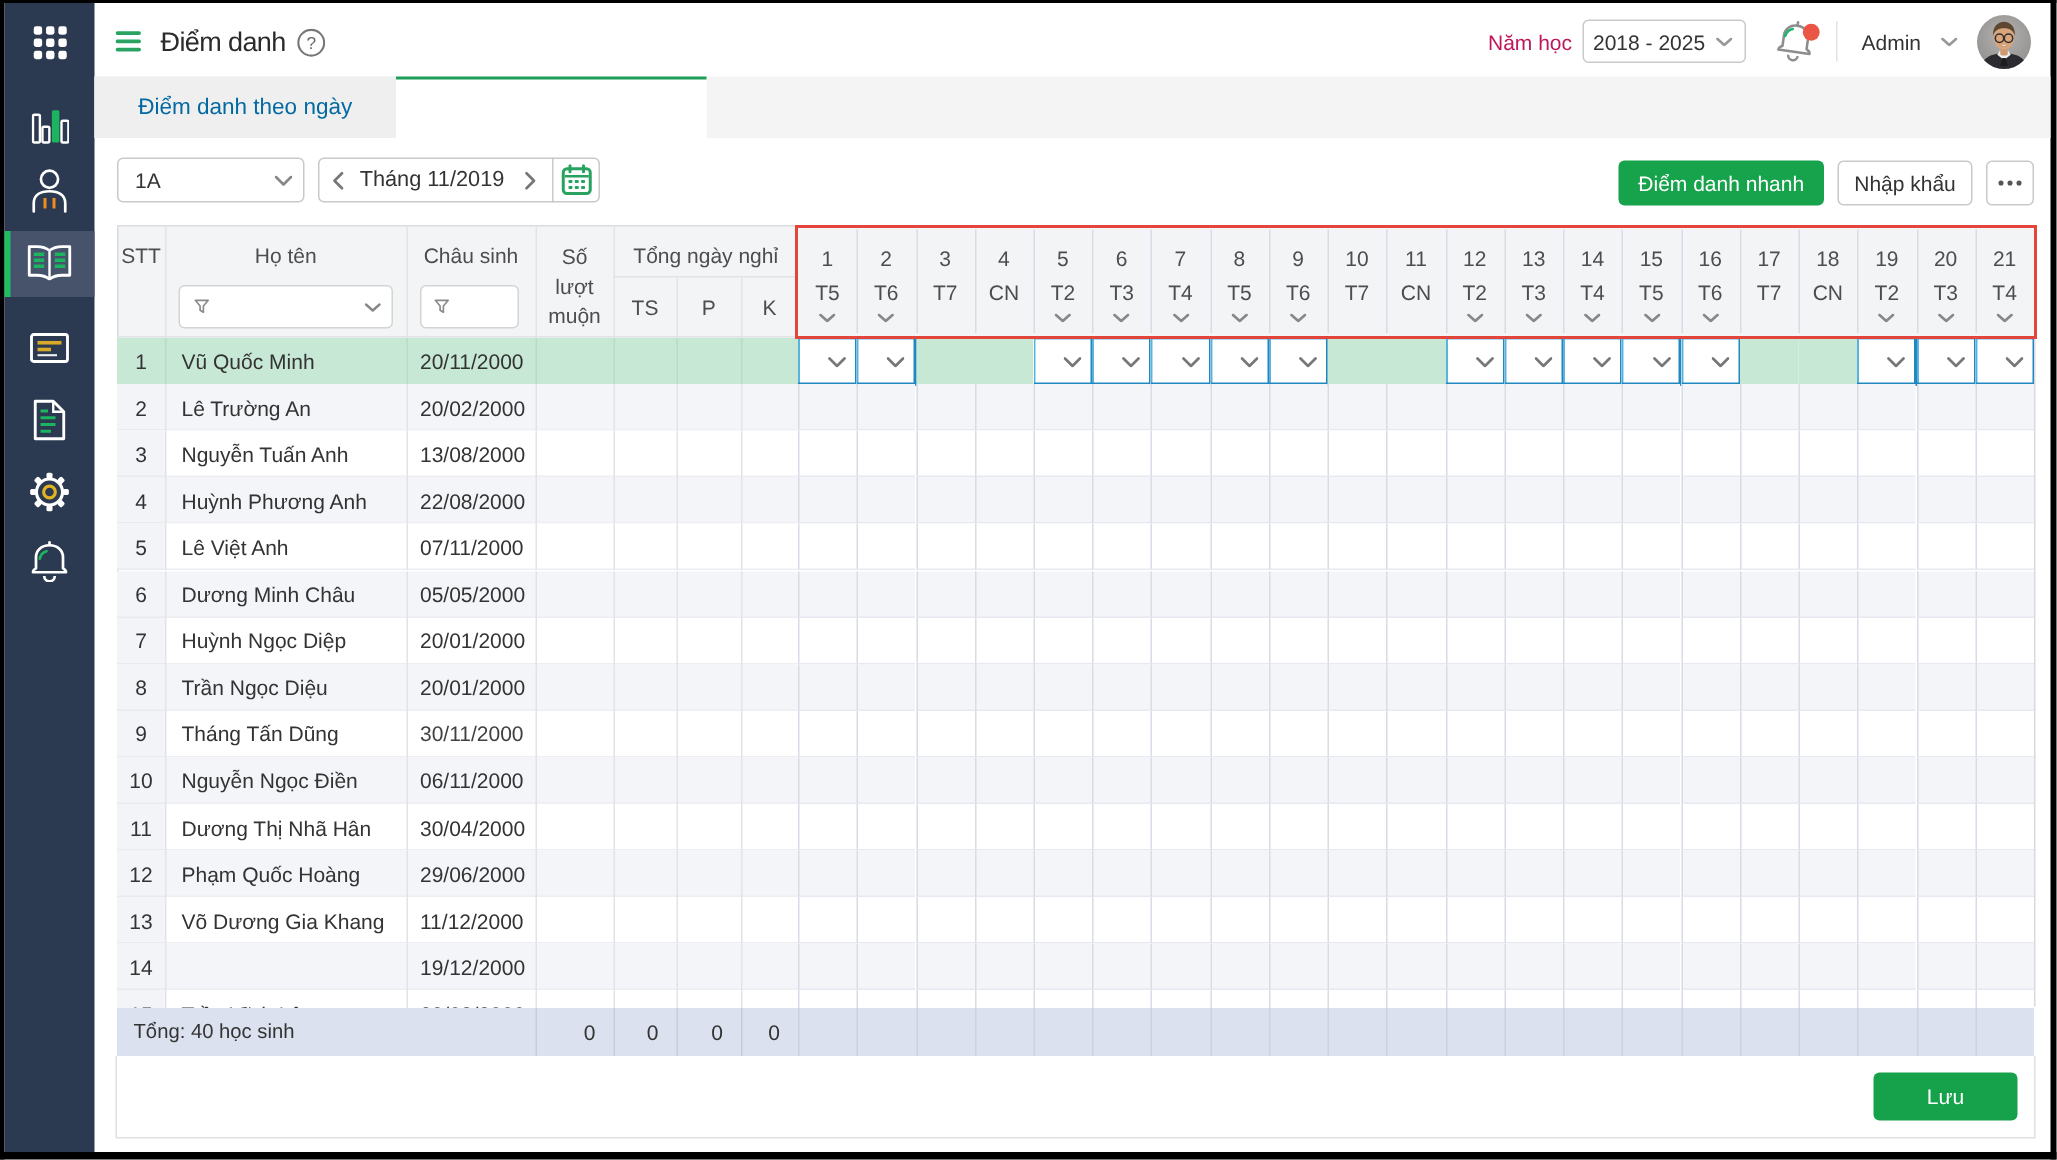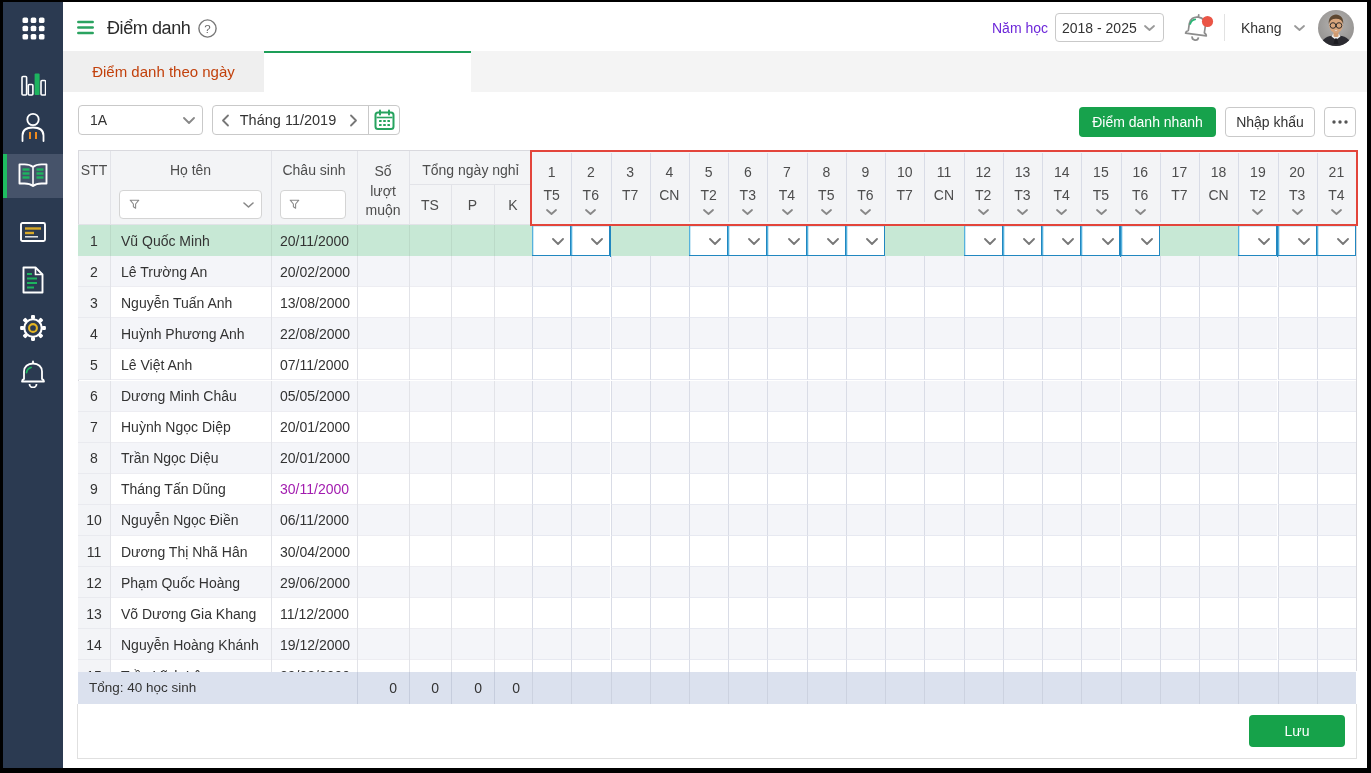--- a/index.html
+++ b/index.html
@@ -81,37 +81,37 @@
         <line x1="1.3" y1="2" x2="15.7" y2="2"></line>
         <line x1="1.3" y1="7.5" x2="15.7" y2="7.5"></line>
         <line x1="1.3" y1="13" x2="15.7" y2="13"></line>
       </g>
     </svg>
     <div class="fx" style="left:107px;top:14px;height:28px;font-size:18px;color:#2b2b2b;font-weight:500;letter-spacing:-0.4px;">Điểm danh</div>
     <svg class="ab" style="left:198px;top:19px" width="19" height="19" viewBox="0 0 19 19">
       <circle cx="9.5" cy="9.5" r="8.6" fill="none" stroke="#777" stroke-width="1.4"></circle>
       <text x="9.5" y="13.6" text-anchor="middle" font-size="11.5" fill="#666" font-family="Liberation Sans">?</text>
     </svg>
-    <div class="fx" style="left:992px;top:13px;height:29px;font-size:14px;color:#6d28d9;">Năm học</div>
+    <div class="fx" style="left:992px;top:13px;height:29px;font-size:14px;color:#be185d;">Năm học</div>
     <div class="ab" style="left:1055px;top:13px;width:109px;height:29px;border:1px solid #c9c9c9;border-radius:4px;"></div>
     <div class="fx" style="left:1062px;top:13px;height:29px;font-size:14px;color:#333;">2018 - 2025</div>
     <svg style="position:absolute;left:1144.0px;top:24.5px" width="11" height="6" viewBox="0 0 11 6">
       <polyline points="1,1 5.5,5 10,1" fill="none" stroke="#999" stroke-width="1.8" stroke-linecap="round" stroke-linejoin="round"></polyline>
     </svg>
     <svg class="ab" style="left:1183px;top:12px" width="32" height="30" viewBox="0 0 32 30">
       <g transform="rotate(8 13.5 15)">
         <path d="M3.5,22.5 c0-1.4 1.1-2.2 2.4-2.9 v-7 c0-4.4 3.2-7.6 8.1-7.6 s8.1,3.2 8.1,7.6 v7 c1.3,0.7 2.4,1.5 2.4,2.9 z" fill="none" stroke="#8d8d8d" stroke-width="1.7" stroke-linejoin="round"></path>
         <path d="M10.5,25 a3.2,3.2 0 0 0 6.4,0" fill="none" stroke="#8d8d8d" stroke-width="1.7"></path>
         <path d="M14,4.6 v-2" stroke="#8d8d8d" stroke-width="1.7" stroke-linecap="round"></path>
         <path d="M6.8,12.8 a6.5,6.5 0 0 1 4.4-5.2" fill="none" stroke="#27b473" stroke-width="1.8" stroke-linecap="round" stroke-dasharray="7 2.5"></path>
       </g>
       <circle cx="24.5" cy="9.5" r="5.6" fill="#ea5546"></circle>
     </svg>
     <div class="ab" style="left:1224px;top:14px;width:1px;height:27px;background:#e2e2e2;"></div>
-    <div class="fx" style="left:1241px;top:13px;height:29px;font-size:14px;color:#333;">Khang</div>
+    <div class="fx" style="left:1241px;top:13px;height:29px;font-size:14px;color:#333;">Admin</div>
     <svg style="position:absolute;left:1293.5px;top:24.5px" width="11" height="6" viewBox="0 0 11 6">
       <polyline points="1,1 5.5,5 10,1" fill="none" stroke="#999" stroke-width="1.8" stroke-linecap="round" stroke-linejoin="round"></polyline>
     </svg>
     <svg class="ab" style="left:1318px;top:10px" width="36" height="36" viewBox="0 0 36 36">
       <defs>
         <clipPath id="av">
           <circle cx="18" cy="18" r="18"></circle>
         </clipPath>
       </defs>
       <defs>
@@ -129,21 +129,21 @@
         <ellipse cx="18" cy="15" rx="6.8" ry="8" fill="#d8a57c"></ellipse>
         <path d="M10.8,14 c-0.6-6 3-9.5 7.2-9.5 s7.8,3.5 7.2,9.5 c-0.8-3.5-3.2-5.2-7.2-5.2 s-6.4,1.7-7.2,5.2 z" fill="#5d4730"></path>
         <circle cx="15" cy="15.5" r="2.8" fill="none" stroke="#332f2c" stroke-width="1"></circle>
         <circle cx="21" cy="15.5" r="2.8" fill="none" stroke="#332f2c" stroke-width="1"></circle>
         <line x1="17.4" y1="15.2" x2="18.6" y2="15.2" stroke="#332f2c" stroke-width="0.9"></line>
         <path d="M15.8,20.2 a2.8,2 0 0 0 4.4,0" fill="#fff" stroke="#b5805a" stroke-width="0.5"></path>
       </g>
     </svg>
     <div class="ab" style="left:63px;top:51px;width:1304px;height:41px;background:#f4f4f4;"></div>
     <div class="ab" style="left:63px;top:51px;width:201px;height:41px;background:#efefef;"></div>
-    <div class="fx ctr" style="left:63px;top:51px;width:201px;height:41px;font-size:15px;color:#c2410c;">Điểm danh theo ngày</div>
+    <div class="fx ctr" style="left:63px;top:51px;width:201px;height:41px;font-size:15px;color:#0369a1;">Điểm danh theo ngày</div>
     <div class="ab" style="left:264px;top:51px;width:207px;height:41px;background:#fff;border-top:2px solid #1d9e58;"></div>
     <div class="ab" style="left:78px;top:105px;width:125px;height:30px;border:1px solid #c9c9c9;border-radius:4px;"></div>
     <div class="fx" style="left:90px;top:105px;height:30px;font-size:14px;color:#333;">1A</div>
     <svg style="position:absolute;left:183.0px;top:116.5px" width="12" height="7" viewBox="0 0 12 7">
       <polyline points="1,1 6.0,6 11,1" fill="none" stroke="#888" stroke-width="1.8" stroke-linecap="round" stroke-linejoin="round"></polyline>
     </svg>
     <div class="ab" style="left:212px;top:105px;width:188px;height:30px;border:1px solid #c9c9c9;border-radius:4px;"></div>
     <svg class="ab" style="left:221px;top:113.5px" width="9" height="13" viewBox="0 0 9 13">
       <polyline points="7,1.5 2,6.5 7,11.5" fill="none" stroke="#777" stroke-width="1.8" stroke-linecap="round" stroke-linejoin="round"></polyline>
     </svg>
@@ -611,21 +611,21 @@
       <div class="ab" style="left:1042.6px;top:217.7px;width:39.2px;height:31.1px;background:#f4f5f9;border-bottom:1px solid #e7e9f1;border-left:1px solid #d9dce6;"></div>
       <div class="ab" style="left:1081.8px;top:217.7px;width:39.2px;height:31.1px;background:#f4f5f9;border-bottom:1px solid #e7e9f1;border-left:1px solid #d9dce6;"></div>
       <div class="ab" style="left:1121.0px;top:217.7px;width:39.2px;height:31.1px;background:#f4f5f9;border-bottom:1px solid #e7e9f1;border-left:1px solid #d9dce6;"></div>
       <div class="ab" style="left:1160.3px;top:217.7px;width:39.2px;height:31.1px;background:#f4f5f9;border-bottom:1px solid #e7e9f1;border-left:1px solid #d9dce6;"></div>
       <div class="ab" style="left:1199.5px;top:217.7px;width:39.2px;height:31.1px;background:#f4f5f9;border-bottom:1px solid #e7e9f1;border-left:1px solid #d9dce6;"></div>
       <div class="ab" style="left:1238.8px;top:217.7px;width:39.2px;height:31.1px;background:#f4f5f9;border-bottom:1px solid #e7e9f1;border-left:1px solid #d9dce6;"></div>
       <div class="ab" style="left:0;top:248.8px;width:454.0px;height:31.1px;background:#fff;border-bottom:1px solid #ededf2;"></div>
       <div class="ab" style="left:0;top:248.8px;width:32px;height:31.1px;background:#f3f4f7;border-bottom:1px solid #e9eaef;"></div>
       <div class="fx ctr" style="left:0;top:248.8px;width:32px;height:31.1px;font-size:14px;color:#333;">9</div>
       <div class="fx" style="left:43px;top:248.8px;height:31.1px;font-size:14px;color:#333;">Tháng Tấn Dũng</div>
-      <div class="fx" style="left:202px;top:248.8px;height:31.1px;font-size:14px;color:#a21caf;">30/11/2000</div>
+      <div class="fx" style="left:202px;top:248.8px;height:31.1px;font-size:14px;color:#404040;">30/11/2000</div>
       <div class="ab" style="left:32px;top:248.8px;width:1px;height:31.1px;background:#e2e3e8;"></div>
       <div class="ab" style="left:193px;top:248.8px;width:1px;height:31.1px;background:#e2e3e8;"></div>
       <div class="ab" style="left:279px;top:248.8px;width:1px;height:31.1px;background:#e2e3e8;"></div>
       <div class="ab" style="left:331px;top:248.8px;width:1px;height:31.1px;background:#e2e3e8;"></div>
       <div class="ab" style="left:373px;top:248.8px;width:1px;height:31.1px;background:#e2e3e8;"></div>
       <div class="ab" style="left:416px;top:248.8px;width:1px;height:31.1px;background:#e2e3e8;"></div>
       <div class="ab" style="left:454.0px;top:248.8px;width:39.2px;height:31.1px;background:#fff;border-bottom:1px solid #e7e9f1;border-left:1px solid #d9dce6;"></div>
       <div class="ab" style="left:493.2px;top:248.8px;width:39.2px;height:31.1px;background:#fff;border-bottom:1px solid #e7e9f1;border-left:1px solid #d9dce6;"></div>
       <div class="ab" style="left:532.5px;top:248.8px;width:39.2px;height:31.1px;background:#fff;border-bottom:1px solid #e7e9f1;border-left:1px solid #d9dce6;"></div>
       <div class="ab" style="left:571.7px;top:248.8px;width:39.2px;height:31.1px;background:#fff;border-bottom:1px solid #e7e9f1;border-left:1px solid #d9dce6;"></div>
@@ -770,21 +770,20 @@
       <div class="ab" style="left:1003.3px;top:373.2px;width:39.2px;height:31.1px;background:#fff;border-bottom:1px solid #e7e9f1;border-left:1px solid #d9dce6;"></div>
       <div class="ab" style="left:1042.6px;top:373.2px;width:39.2px;height:31.1px;background:#fff;border-bottom:1px solid #e7e9f1;border-left:1px solid #d9dce6;"></div>
       <div class="ab" style="left:1081.8px;top:373.2px;width:39.2px;height:31.1px;background:#fff;border-bottom:1px solid #e7e9f1;border-left:1px solid #d9dce6;"></div>
       <div class="ab" style="left:1121.0px;top:373.2px;width:39.2px;height:31.1px;background:#fff;border-bottom:1px solid #e7e9f1;border-left:1px solid #d9dce6;"></div>
       <div class="ab" style="left:1160.3px;top:373.2px;width:39.2px;height:31.1px;background:#fff;border-bottom:1px solid #e7e9f1;border-left:1px solid #d9dce6;"></div>
       <div class="ab" style="left:1199.5px;top:373.2px;width:39.2px;height:31.1px;background:#fff;border-bottom:1px solid #e7e9f1;border-left:1px solid #d9dce6;"></div>
       <div class="ab" style="left:1238.8px;top:373.2px;width:39.2px;height:31.1px;background:#fff;border-bottom:1px solid #e7e9f1;border-left:1px solid #d9dce6;"></div>
       <div class="ab" style="left:0;top:404.3px;width:454.0px;height:31.1px;background:#f4f5f9;border-bottom:1px solid #ededf2;"></div>
       <div class="ab" style="left:0;top:404.3px;width:32px;height:31.1px;background:#f3f4f7;border-bottom:1px solid #e9eaef;"></div>
       <div class="fx ctr" style="left:0;top:404.3px;width:32px;height:31.1px;font-size:14px;color:#333;">14</div>
-      <div class="fx" style="left:43px;top:404.3px;height:31.1px;font-size:14px;color:#333;">Nguyễn Hoàng Khánh</div>
       <div class="fx" style="left:202px;top:404.3px;height:31.1px;font-size:14px;color:#333;">19/12/2000</div>
       <div class="ab" style="left:32px;top:404.3px;width:1px;height:31.1px;background:#e2e3e8;"></div>
       <div class="ab" style="left:193px;top:404.3px;width:1px;height:31.1px;background:#e2e3e8;"></div>
       <div class="ab" style="left:279px;top:404.3px;width:1px;height:31.1px;background:#e2e3e8;"></div>
       <div class="ab" style="left:331px;top:404.3px;width:1px;height:31.1px;background:#e2e3e8;"></div>
       <div class="ab" style="left:373px;top:404.3px;width:1px;height:31.1px;background:#e2e3e8;"></div>
       <div class="ab" style="left:416px;top:404.3px;width:1px;height:31.1px;background:#e2e3e8;"></div>
       <div class="ab" style="left:454.0px;top:404.3px;width:39.2px;height:31.1px;background:#f4f5f9;border-bottom:1px solid #e7e9f1;border-left:1px solid #d9dce6;"></div>
       <div class="ab" style="left:493.2px;top:404.3px;width:39.2px;height:31.1px;background:#f4f5f9;border-bottom:1px solid #e7e9f1;border-left:1px solid #d9dce6;"></div>
       <div class="ab" style="left:532.5px;top:404.3px;width:39.2px;height:31.1px;background:#f4f5f9;border-bottom:1px solid #e7e9f1;border-left:1px solid #d9dce6;"></div>

